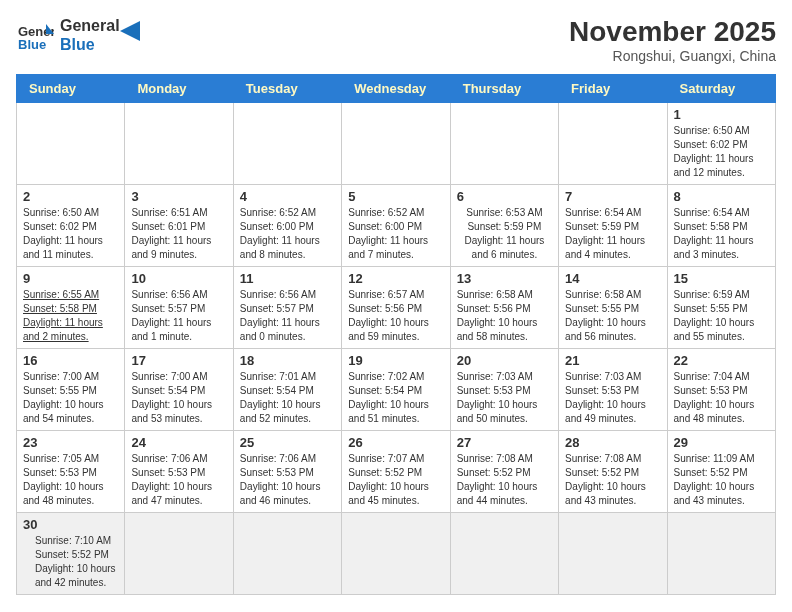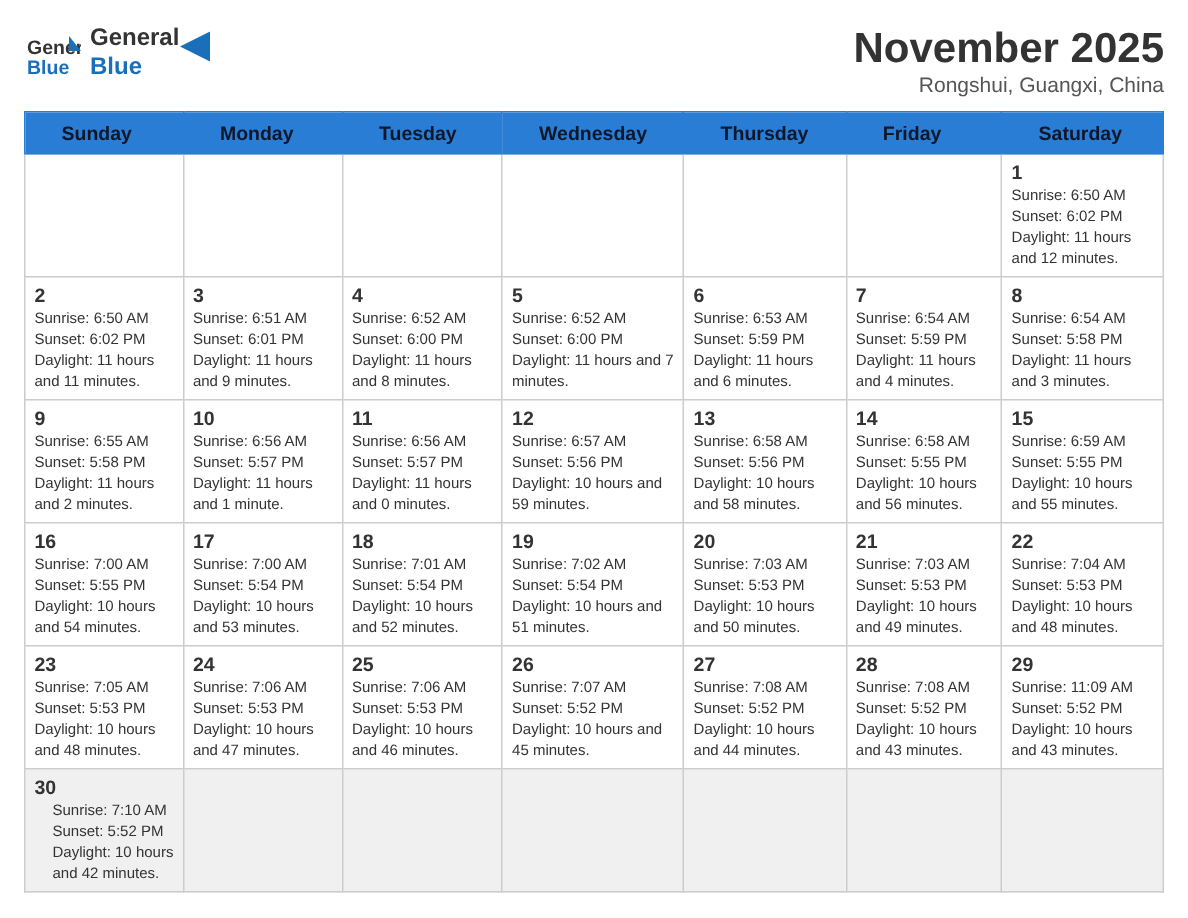--- a/index.html
+++ b/index.html
@@ -37,23 +37,23 @@
       font-size: 14px;
       color: #555;
     }
     .calendar {
       width: 100%;
       border-collapse: collapse;
       border: 1px solid #ccc;
     }
     .calendar th {
       background: #2a7dd4;
-      color: #0f172a;
+      color: #fef9c3;
       text-align: left;
-      padding: 6px 24px;
+      padding: 6px 12px;
       font-size: 13px;
       font-weight: bold;
       border: 1px solid #2a7dd4;
     }
     .calendar td {
       vertical-align: top;
       border: 1px solid #ccc;
       padding: 4px 6px;
       min-height: 70px;
       width: calc(100% / 7);
@@ -153,41 +153,41 @@
 Daylight: 11 hours and 8 minutes.</div>
         </td>
         <td>
           <span class="day-number">5</span>
           <div class="day-info" style="white-space: pre-line;">Sunrise: 6:52 AM
 Sunset: 6:00 PM
 Daylight: 11 hours and 7 minutes.</div>
         </td>
         <td>
           <span class="day-number">6</span>
-          <div class="day-info" style="white-space: pre-line;">Sunrise: 6:53 AM
+          <div class="day-info" style="white-space: pre-line; text-align: center;">Sunrise: 6:53 AM
 Sunset: 5:59 PM
 Daylight: 11 hours and 6 minutes.</div>
         </td>
         <td>
           <span class="day-number">7</span>
           <div class="day-info" style="white-space: pre-line;">Sunrise: 6:54 AM
 Sunset: 5:59 PM
 Daylight: 11 hours and 4 minutes.</div>
         </td>
         <td>
           <span class="day-number">8</span>
           <div class="day-info" style="white-space: pre-line;">Sunrise: 6:54 AM
 Sunset: 5:58 PM
 Daylight: 11 hours and 3 minutes.</div>
         </td>
       </tr>
       <tr>
         <td>
           <span class="day-number">9</span>
-          <div class="day-info" style="white-space: pre-line;">Sunrise: 6:55 AM
+          <div class="day-info" style="white-space: pre-line; text-decoration: underline;">Sunrise: 6:55 AM
 Sunset: 5:58 PM
 Daylight: 11 hours and 2 minutes.</div>
         </td>
         <td>
           <span class="day-number">10</span>
           <div class="day-info" style="white-space: pre-line;">Sunrise: 6:56 AM
 Sunset: 5:57 PM
 Daylight: 11 hours and 1 minute.</div>
         </td>
         <td>

